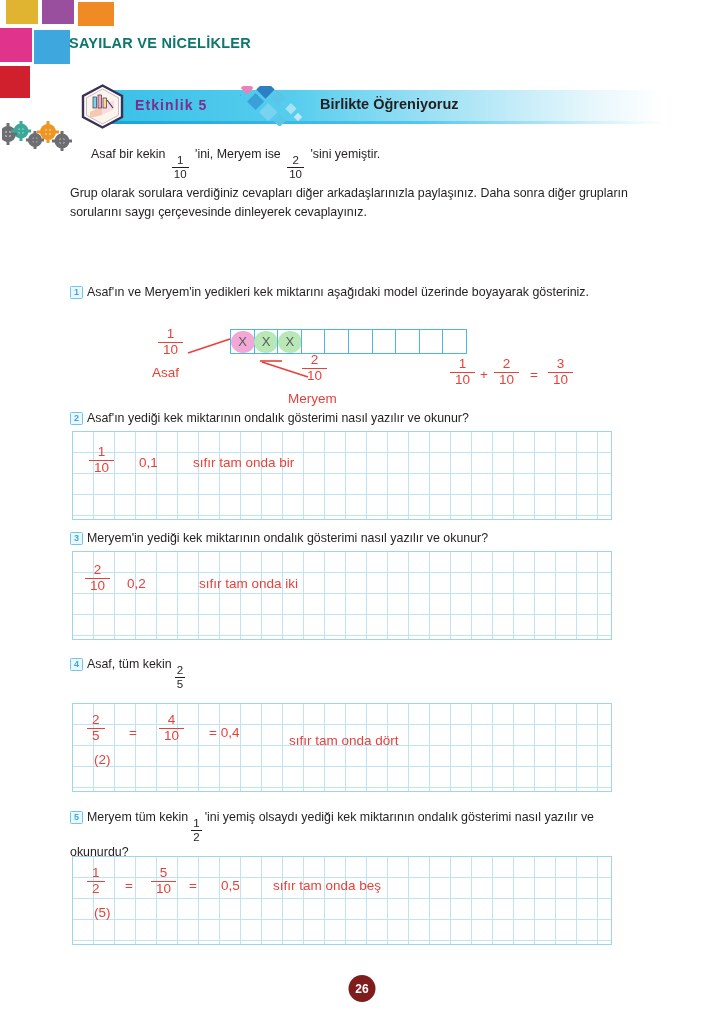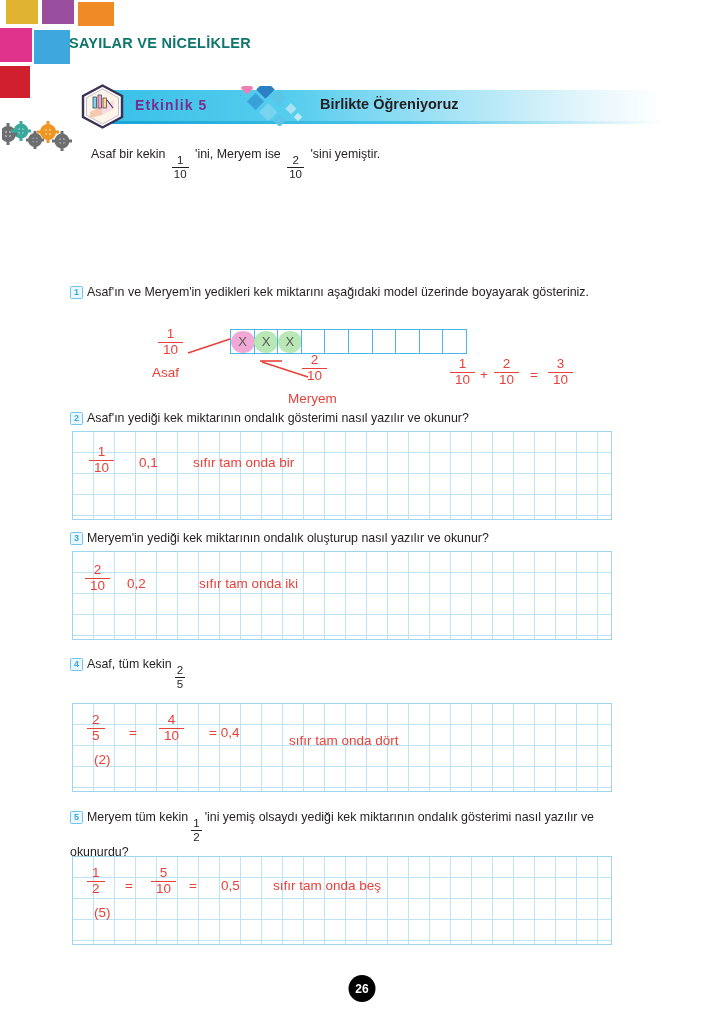--- a/index.html
+++ b/index.html
@@ -117,21 +117,21 @@
   .blob.green { background:#b9e8b6; }
   .xmark {
     position:absolute; left:0; top:0; width:100%; height:100%;
     display:flex; align-items:center; justify-content:center;
     font-size:13px; color:#5a5a5a; font-weight:500;
   }
 
   
   #page-number {
     position:absolute; left:50%; transform:translateX(-50%); bottom:22px;
-    width:27px; height:27px; border-radius:50%; background:#000000;
+    width:27px; height:27px; border-radius:50%; background:#7f1d1d;
     color:#ffffff; font-size:12px; font-weight:bold;
     display:flex; align-items:center; justify-content:center;
   }
 </style>
 </head>
 <body>
 
 <div class="sq" id="sq-yellow"></div>
 <div class="sq" id="sq-purple"></div>
 <div class="sq" id="sq-orange"></div>
@@ -230,20 +230,21 @@
     <span>'ini, Meryem ise</span>
     <span class="frac">
       <span class="num">2</span>
       <span class="den">10</span>
     </span>
     <span>'sini yemiştir.</span>
   </div>
 </div>
 
 <div class="col" style="top:180px;">
+  <div class="para" style="margin-top:4px;">Grup olarak sorulara verdiğiniz cevapları diğer arkadaşlarınızla paylaşınız. Daha sonra diğer grupların sorularını saygı çerçevesinde dinleyerek cevaplayınız.</div>
 </div>
 
 <div class="col" style="top:283px;">
   <div class="qtext">
     <span class="qbadge">1</span><span>Asaf'ın ve Meryem'in yedikleri kek miktarını aşağıdaki model üzerinde boyayarak gösteriniz.</span>
   </div>
 </div>
 
 <div id="model">
   <div id="bar">
@@ -311,21 +312,21 @@
   <div class="rfrac" style="left:16px; top:13px;">
     <span class="num">1</span>
     <span class="den">10</span>
   </div>
   <div class="ink" style="left:66px; top:23px;">0,1</div>
   <div class="ink" style="left:120px; top:23px;">sıfır tam onda bir</div>
 </div>
 
 <div class="col" style="top:529px;">
   <div class="qtext">
-    <span class="qbadge">3</span><span>Meryem'in yediği kek miktarının ondalık oluşturup nasıl yazılır ve okunur?</span>
+    <span class="qbadge">3</span><span>Meryem'in yediği kek miktarının ondalık gösterimi nasıl yazılır ve okunur?</span>
   </div>
 </div>
 <div class="gridbox" style="position:absolute; left:72px; top:551px; width:540px; height:89px;">
   <div class="rfrac" style="left:12px; top:11px;">
     <span class="num">2</span>
     <span class="den">10</span>
   </div>
   <div class="ink" style="left:54px; top:24px;">0,2</div>
   <div class="ink" style="left:126px; top:24px;">sıfır tam onda iki</div>
 </div>

